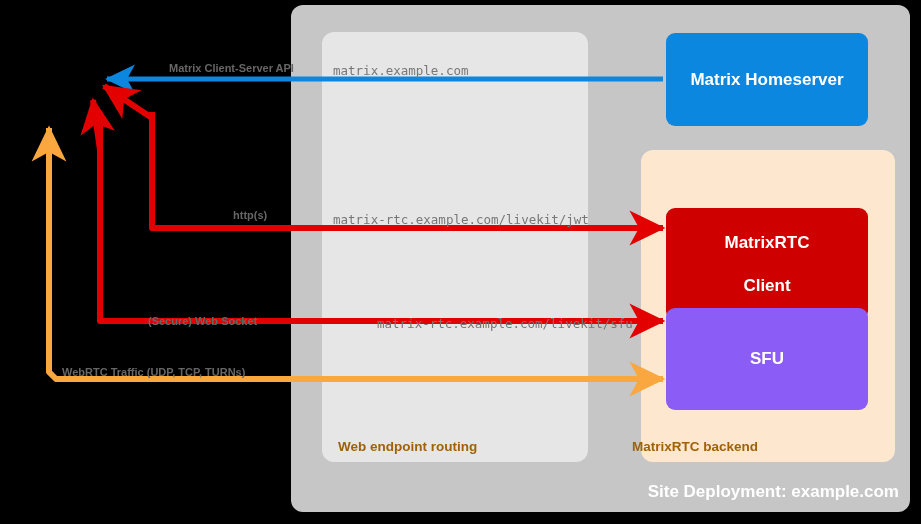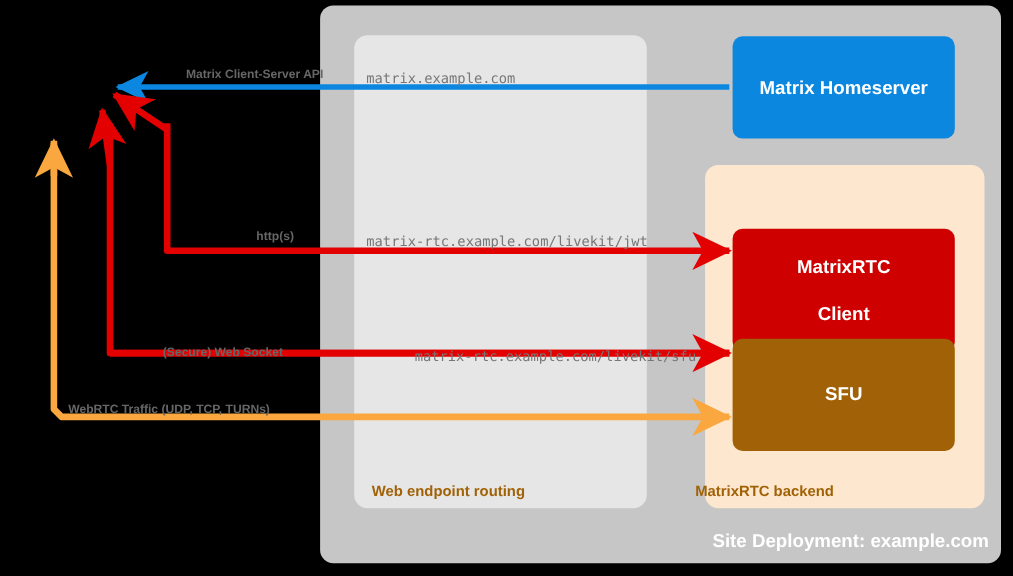--- a/index.html
+++ b/index.html
@@ -95,21 +95,21 @@
     border-radius: 9px;
     font-size: 17px;
     line-height: 1.25;
     margin-top: 32px;
   }
   #sfu-box {
     left: 666px;
     top: 308px;
     width: 202px;
     height: 102px;
-    background: #a16207;
+    background: #8b5cf6;
     border-radius: 9px;
     font-size: 17px;
   }
   .panel-caption {
     position: absolute;
     color: #a16207;
     font-weight: bold;
     font-size: 13.5px;
     white-space: nowrap;
   }

